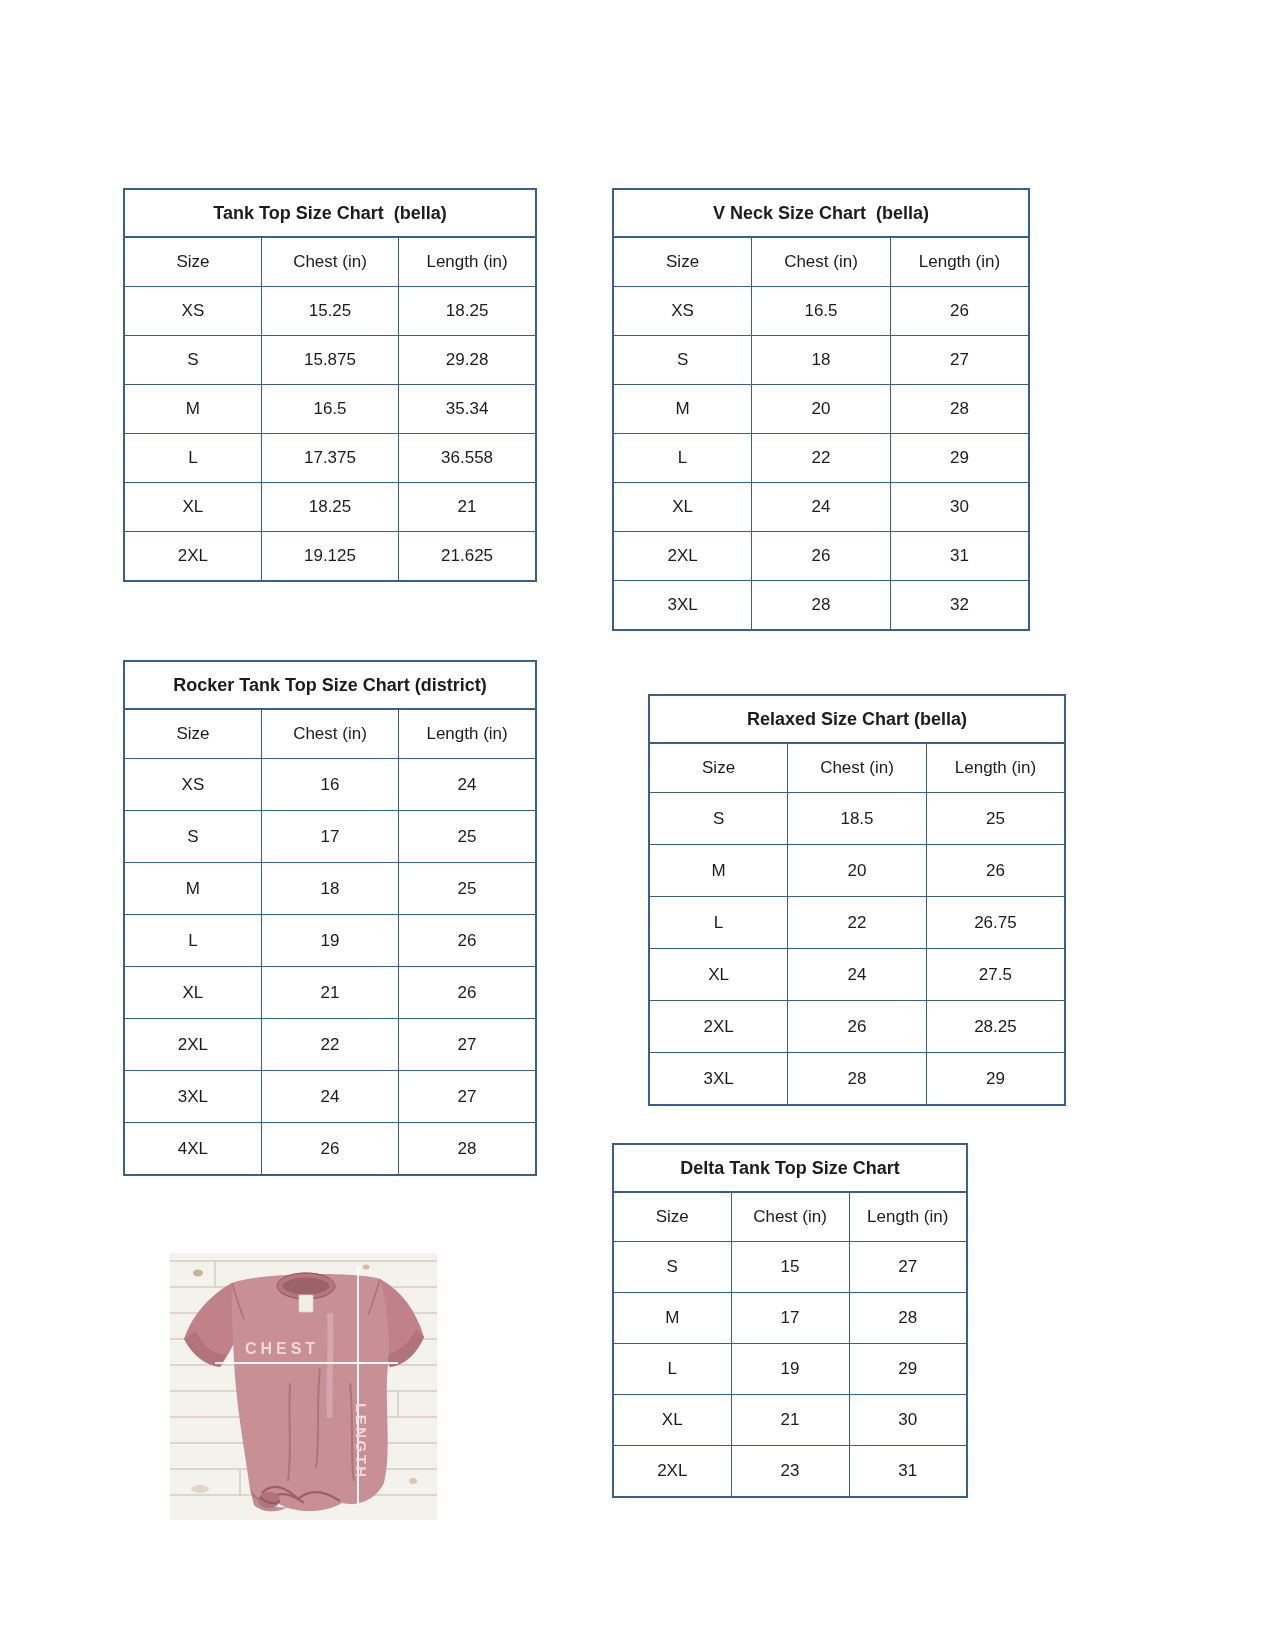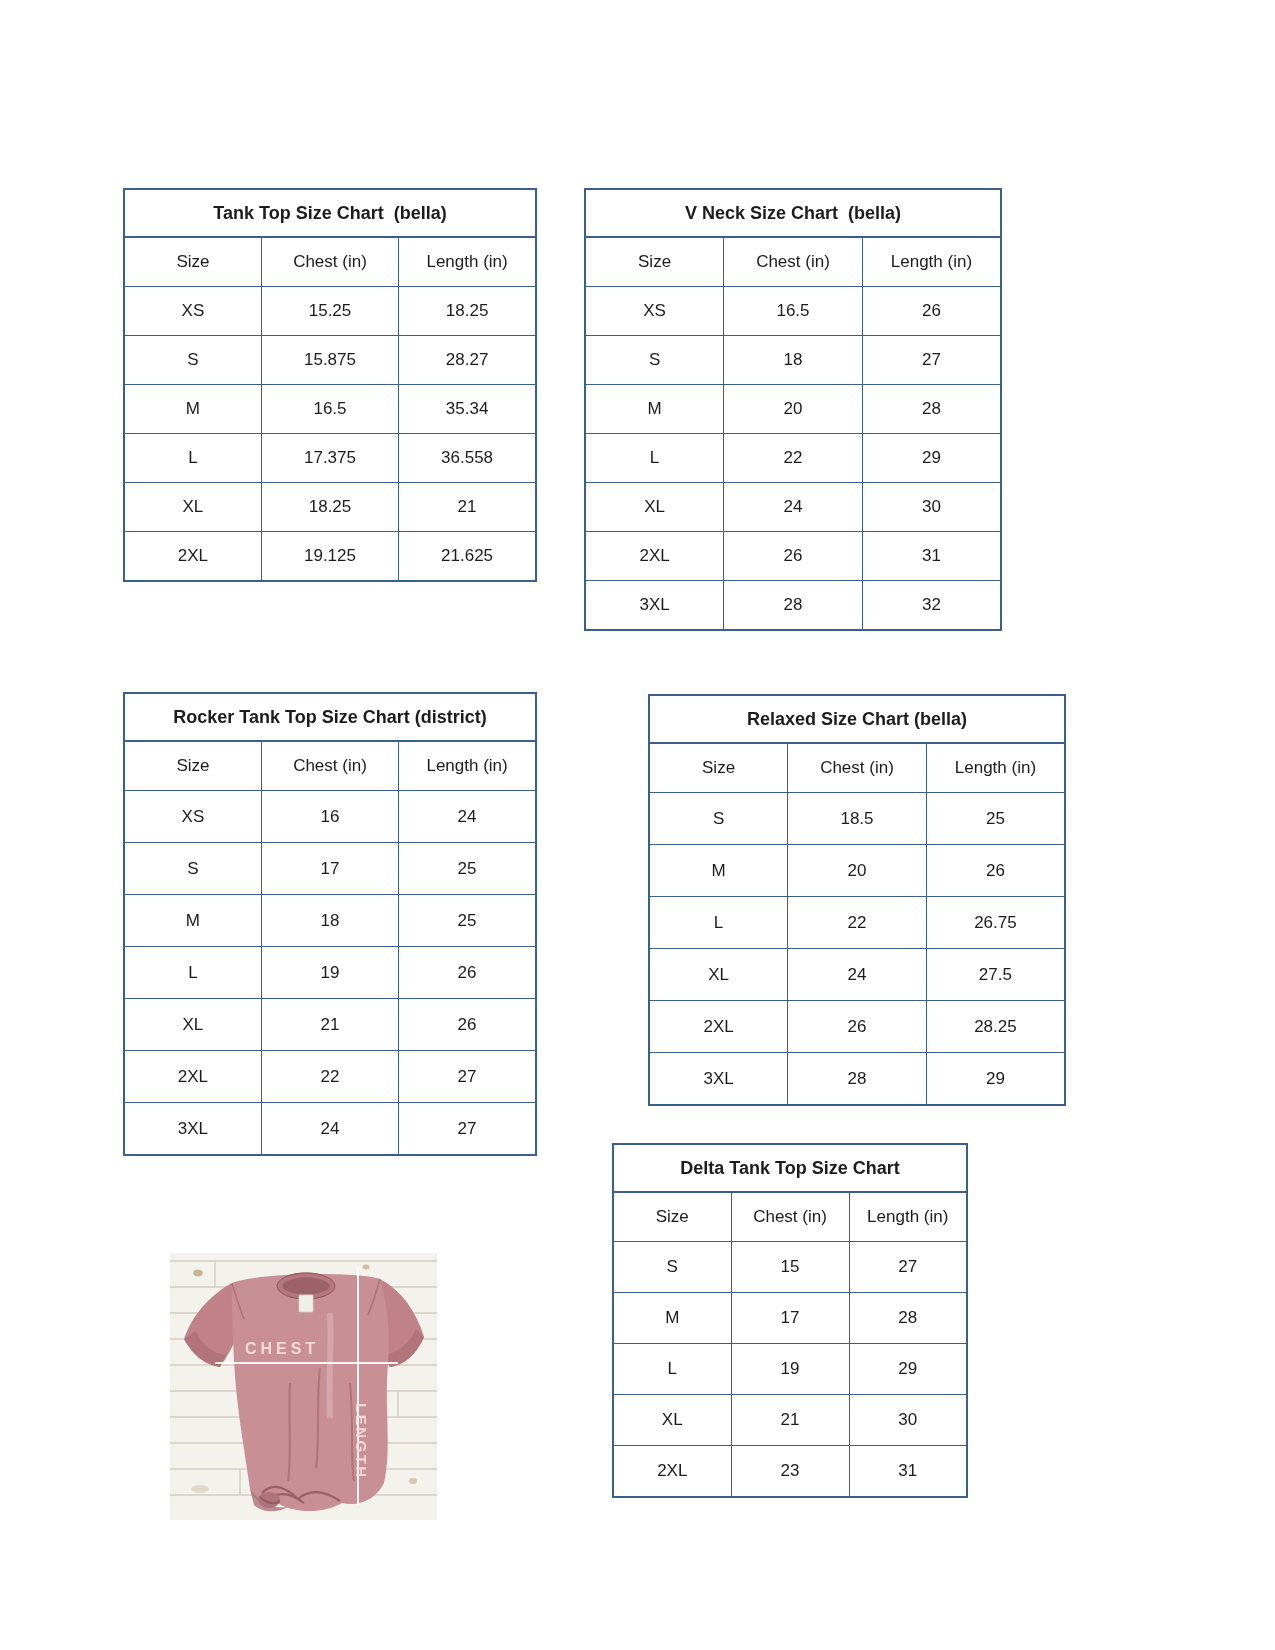--- a/index.html
+++ b/index.html
@@ -4,22 +4,22 @@
 <style>
   html, body { margin:0; padding:0; }
   body {
     width:1275px; height:1650px; position:relative;
     background:#ffffff; overflow:hidden;
     font-family:"Liberation Sans", sans-serif;
     color:#1c1c1c;
   }
   .tbl-slot { position:absolute; }
   #slot-0 { left:123px; top:188px; width:414px; }
-  #slot-1 { left:584px; top:188px; width:418px; }
-  #slot-2 { left:123px; top:692px; width:414px; }
+  #slot-1 { left:612px; top:188px; width:418px; }
+  #slot-2 { left:123px; top:660px; width:414px; }
   #slot-3 { left:612px; top:694px; width:418px;padding-left:36px; }
   #slot-4 { left:612px; top:1143px; width:356px; }
 
   table.size-table {
     border-collapse:collapse; width:100%; table-layout:fixed;
     border:2px solid #3a5f8f;
   }
   table.size-table th, table.size-table td {
     border:1px solid #3a5f8f;
     text-align:center; vertical-align:middle;
@@ -63,21 +63,21 @@
         </thead>
         <tbody>
           <tr>
             <td>XS</td>
             <td>15.25</td>
             <td>18.25</td>
           </tr>
           <tr>
             <td>S</td>
             <td>15.875</td>
-            <td>28.27</td>
+            <td>29.28</td>
           </tr>
           <tr>
             <td>M</td>
             <td>16.5</td>
             <td>35.34</td>
           </tr>
           <tr>
             <td>L</td>
             <td>17.375</td>
             <td>36.558</td>
@@ -188,20 +188,25 @@
           </tr>
           <tr>
             <td>2XL</td>
             <td>22</td>
             <td>27</td>
           </tr>
           <tr>
             <td>3XL</td>
             <td>24</td>
             <td>27</td>
+          </tr>
+          <tr>
+            <td>4XL</td>
+            <td>26</td>
+            <td>28</td>
           </tr>
         </tbody>
       </table>
   </section>
 
   <section class="tbl-slot" id="slot-3">
     <table class="size-table">
         <thead>
           <tr>
             <th colspan="3" class="tbl-title">Relaxed Size Chart (bella)</th>

